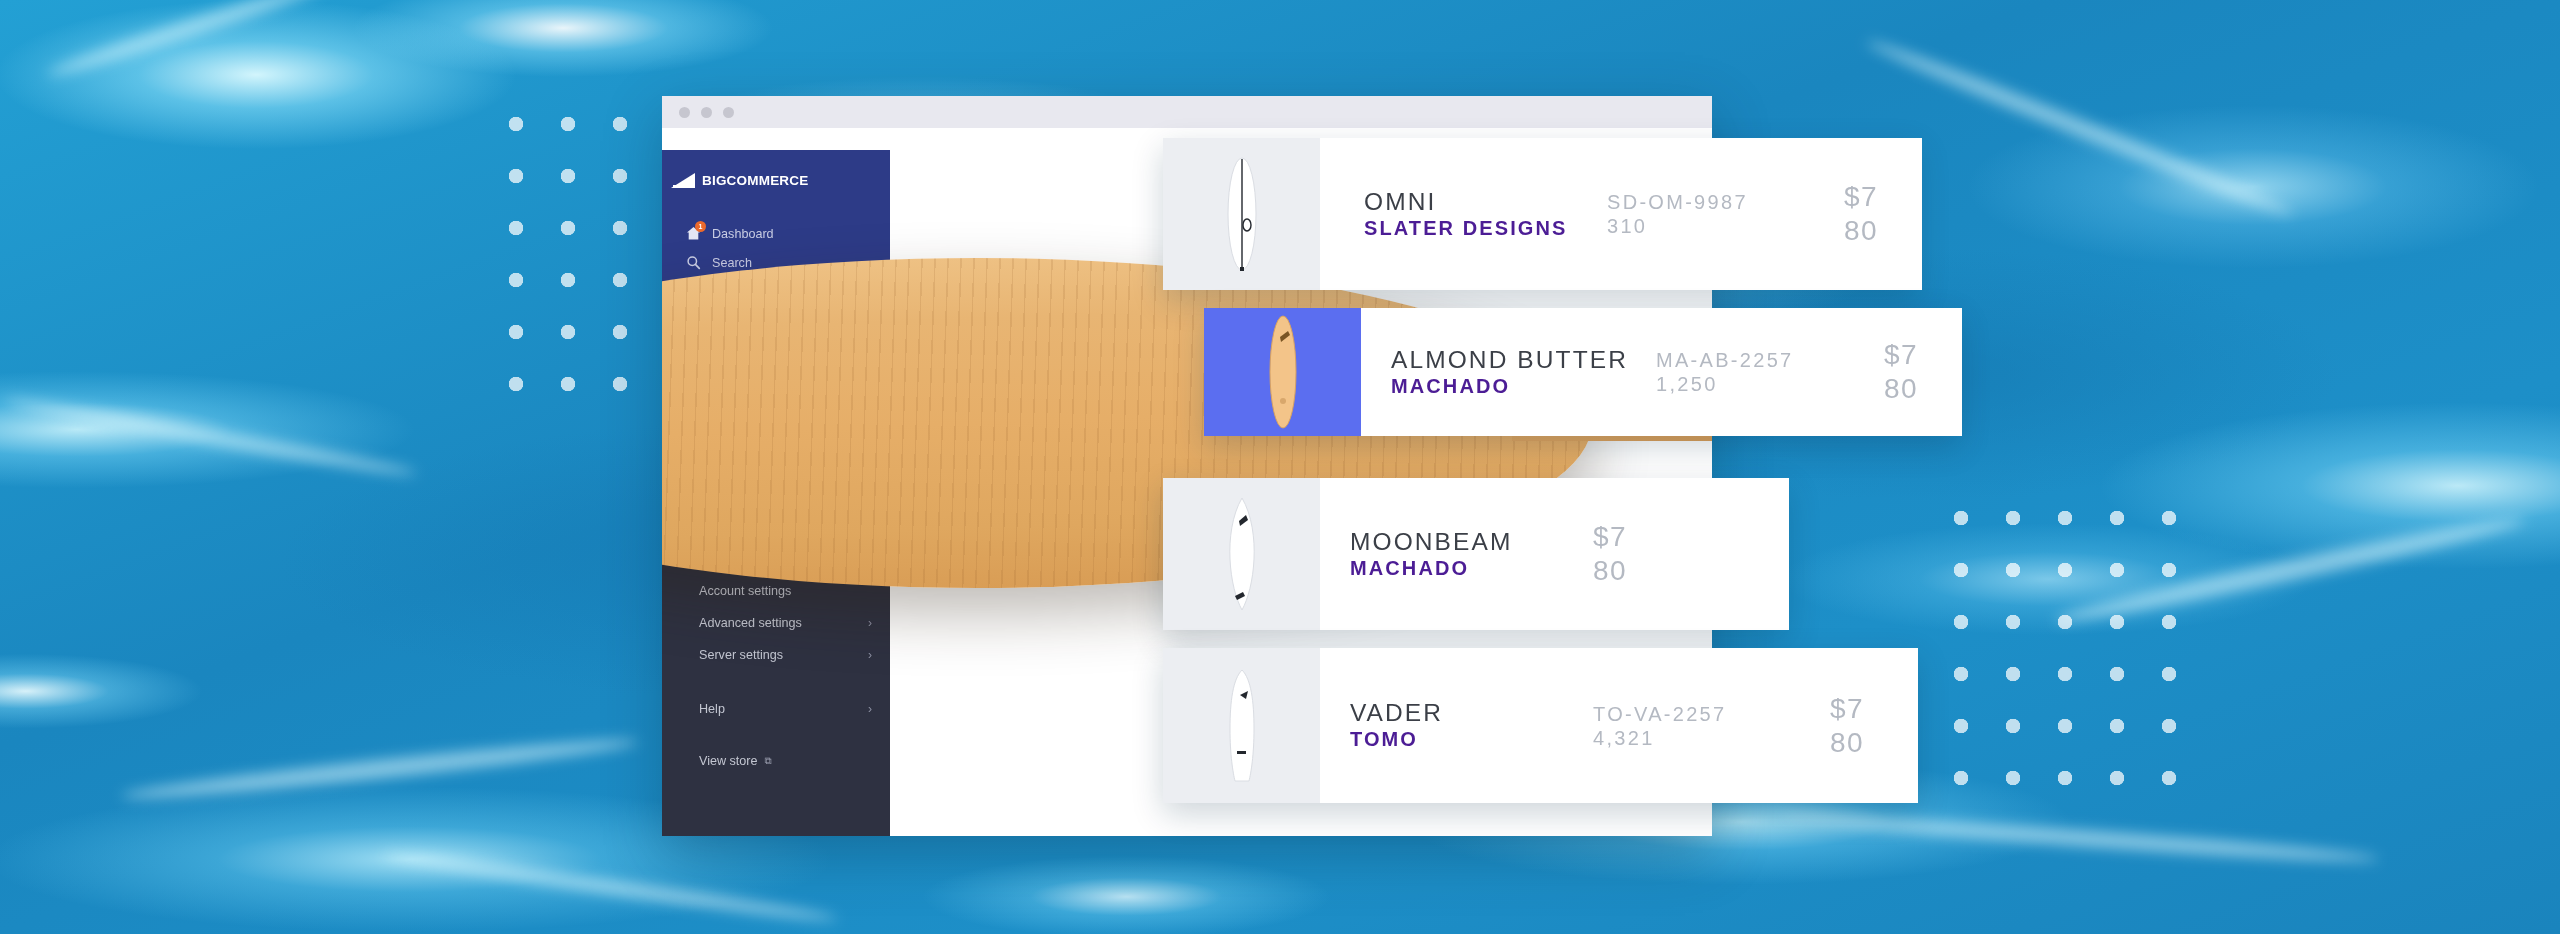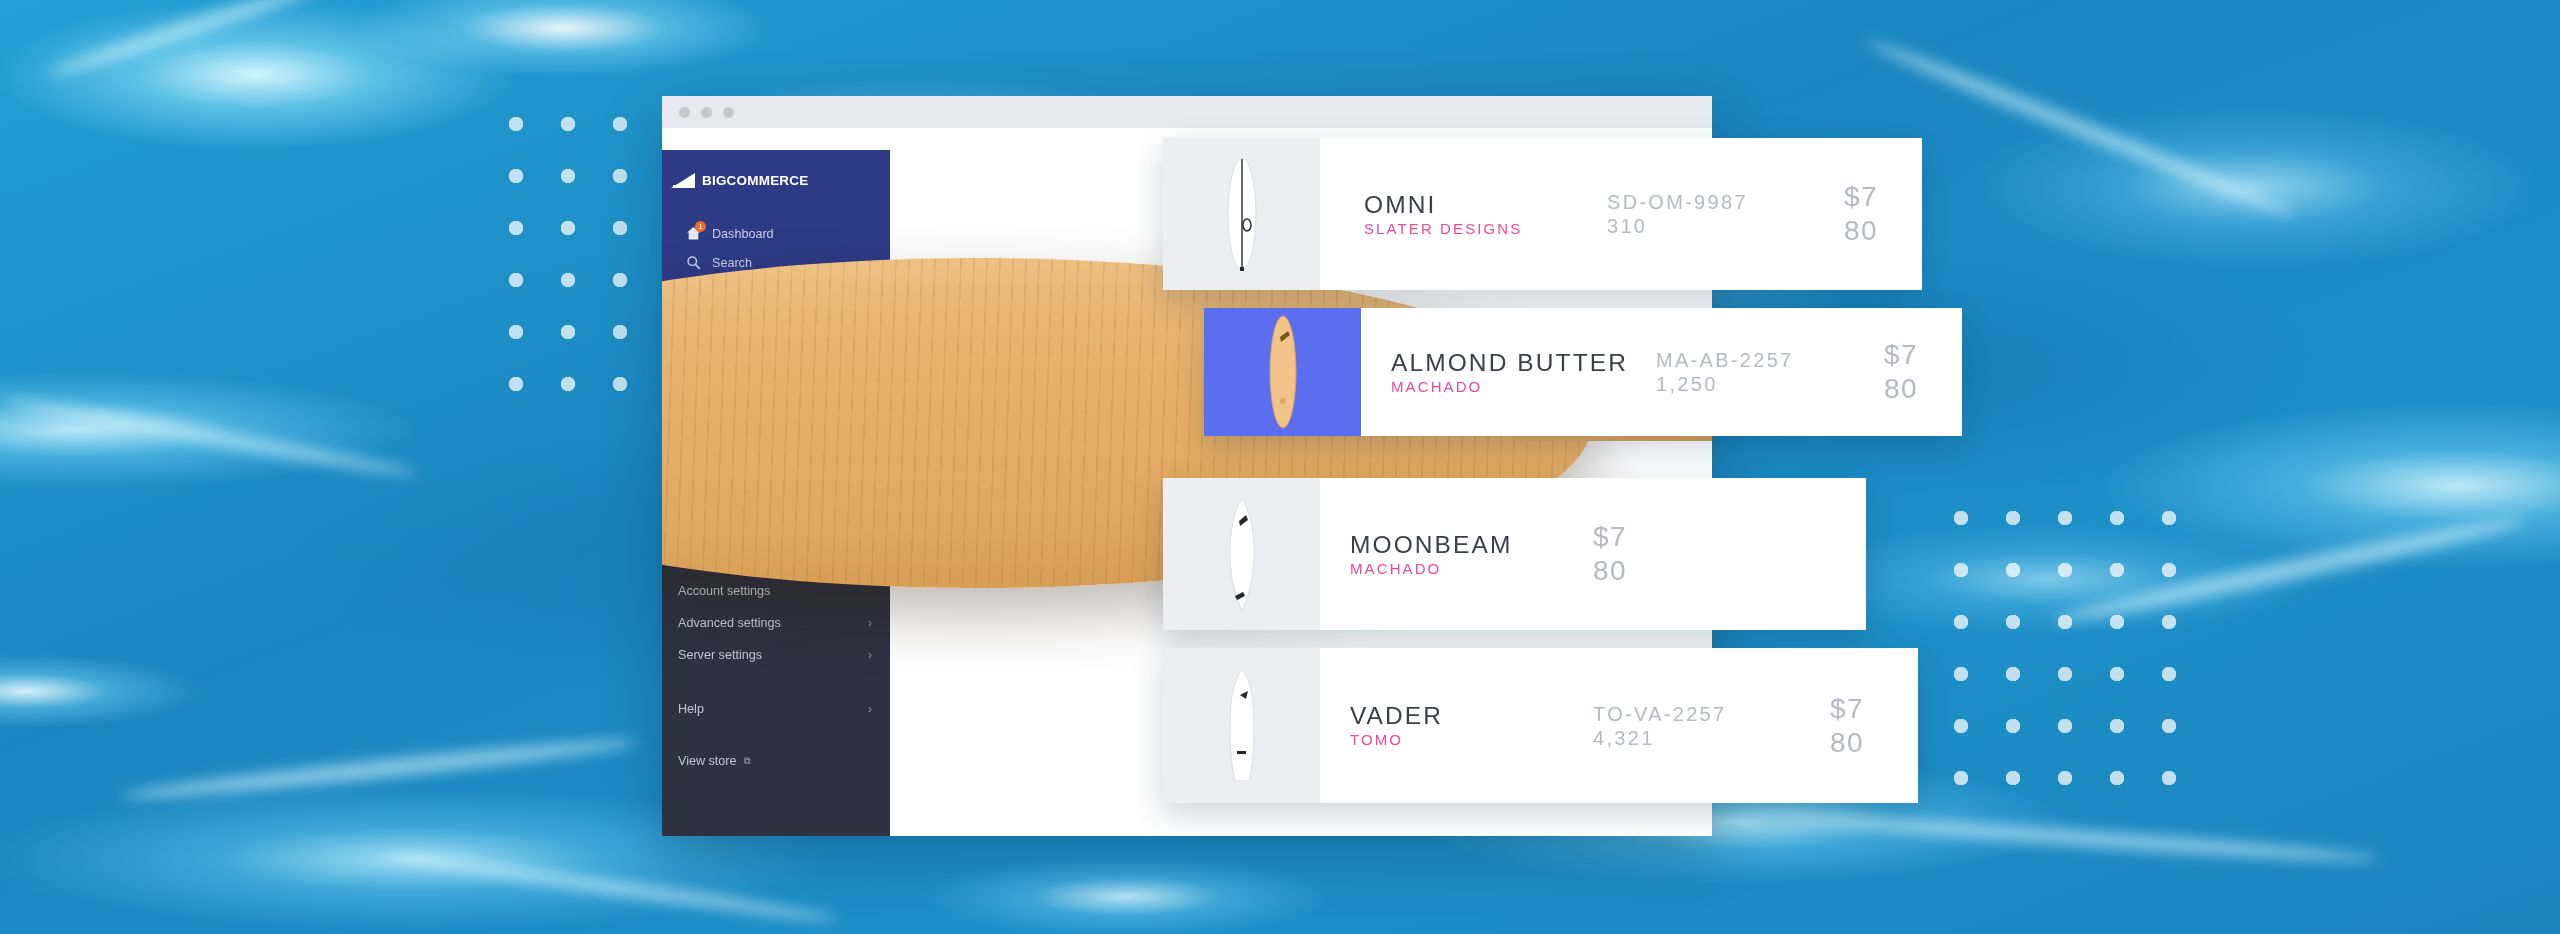--- a/index.html
+++ b/index.html
@@ -76,21 +76,21 @@
   }
   .nav-ico{ position:relative; width:15px; height:15px; flex:0 0 15px; }
   .badge{
     position:absolute; top:-5px; right:-5px; width:11px; height:11px;
     border-radius:50%; background:#ec6a2c; color:#fff; font-size:7px;
     line-height:11px; text-align:center; font-weight:bold;
   }
   #sidebar-main{ padding-top:18px; }
   .nav-item{
     display:flex; align-items:center; justify-content:space-between;
-    padding:9px 18px 9px 16px; color:#c3c6d1; font-size:12.6px; cursor:pointer;
+    padding:9px 18px 9px 37px; color:#c3c6d1; font-size:12.6px; cursor:pointer;
   }
   .nav-item .chev{ color:#8d91a3; font-size:12px; }
   .nav-gap{ height:22px; }
   .ext-ico{ margin-left:7px; font-size:10px; color:#9ea2b2; }
 
   
   #hero-board{
     position:absolute; left:-300px; top:130px; width:1230px; height:330px;
     z-index:4; pointer-events:none;
   }
@@ -123,37 +123,37 @@
     background:#fff;
   }
   .card-col-name{ width:243px; flex:0 0 243px; }
   .card-col-sku{ width:237px; flex:0 0 237px; }
   .card-col-price{ flex:1; }
   .c-title{
     font-size:24.5px; color:#3b3f47; letter-spacing:2.1px;
     line-height:1.18; white-space:nowrap;
   }
   .c-sub{
-    font-size:15px; color:#ec4899; letter-spacing:2.1px;
-    line-height:1.18; white-space:nowrap;
+    font-size:20px; color:#4c1d95; letter-spacing:2.1px;
+    line-height:1.18; white-space:nowrap;font-weight:bold;
   }
   .c-sku{
     font-size:20px; color:#b4b9c2; letter-spacing:2.3px; line-height:1.2;
   }
   .c-qty{ font-size:20px; color:#b4b9c2; letter-spacing:2.3px; line-height:1.2; }
   .c-price{
     font-size:28px; color:#b4b9c2; letter-spacing:1.4px;
     line-height:1.2; width:48px; word-break:break-all;
   }
 
   
   #card-0{ left:1163px; top:138px;  width:755px; height:152px; }
   #card-0 .card-body{ padding-left:44px; }
   #card-1{ left:1204px; top:308px;  width:755px; height:128px; }
-  #card-2{ left:1163px; top:478px;  width:703px; height:152px; }
+  #card-2{ left:1163px; top:478px;  width:626px; height:152px; }
   #card-3{ left:1163px; top:648px;  width:755px; height:155px; }
 
   #card-1 .card-thumb{ background:#5b6ef0; }
   #card-1 .card-col-name{ width:265px; flex:0 0 265px; }
   #card-1 .card-col-sku{ width:228px; flex:0 0 228px; }
 
   .mini-board{ display:block; }
 </style>
 </head>
 <body>

